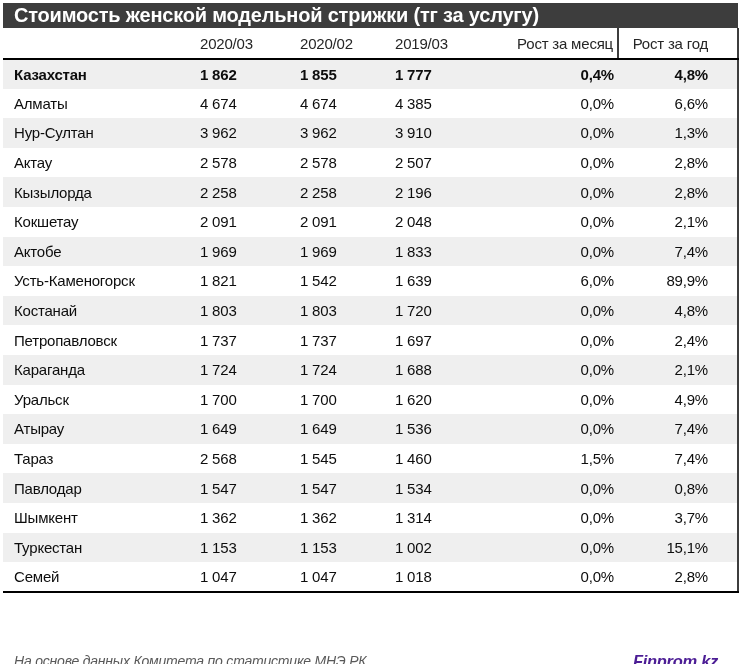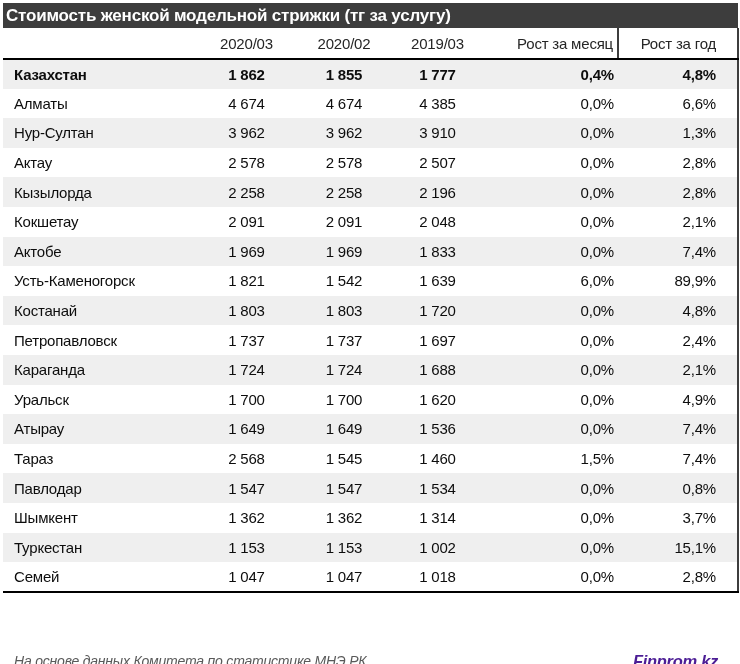--- a/index.html
+++ b/index.html
@@ -3,22 +3,22 @@
 <meta charset="utf-8">
 <style>
   * { box-sizing: border-box; margin: 0; padding: 0; }
   html, body { width: 740px; height: 664px; background: #ffffff; overflow: hidden; }
   body { font-family: "Liberation Sans", "DejaVu Sans", sans-serif; }
 
   .page { width: 740px; height: 664px; padding: 3px 2px 0 3px; }
 
   .title-bar {
     width: 735px; height: 25px; background: #3d3d3d;
-    color: #ffffff; font-size: 17px; font-weight: bold;
-    line-height: 25px; padding-left: 3px;
+    color: #ffffff; font-size: 20px; font-weight: bold;
+    line-height: 25px; padding-left: 11px;
     letter-spacing: -0.2px;
     white-space: nowrap;
   }
 
   table {
     width: 735px; table-layout: fixed; border-collapse: collapse;
     margin-top: 0;
   }
   col.w-city  { width: 197px; }
   col.w-n1    { width: 100px; }
@@ -34,23 +34,23 @@
     white-space: nowrap;
     letter-spacing: -0.2px;
   }
   thead th.c-m { border-right: 2px solid #3d3d3d; }
   .c-y { border-right: 2px solid #3d3d3d; }
 
   td { height: 29.6px; vertical-align: middle; font-size: 15px; color: #0d0d0d;
        white-space: nowrap; letter-spacing: -0.2px; }
 
   .c-city { text-align: left;  padding-left: 11px; }
-  .c-n    { text-align: center; padding-right: 7px; }
+  .c-n    { text-align: left; padding-right: 7px; }
   .c-m    { text-align: right; padding-right: 4px; }
-  .c-y    { text-align: right; padding-right: 21px; }
+  .c-y    { text-align: right; padding-right: 29px; }
 
   tbody tr:nth-child(odd) { background: #efefef; }
   tbody tr.total td { font-weight: bold; }
   tbody tr:last-child td { border-bottom: 2px solid #000000; }
 
   .footer {
     width: 735px; height: 46px;
     display: flex; justify-content: space-between; align-items: center;
     border-bottom: 3px solid #000000;
     font-style: italic;

